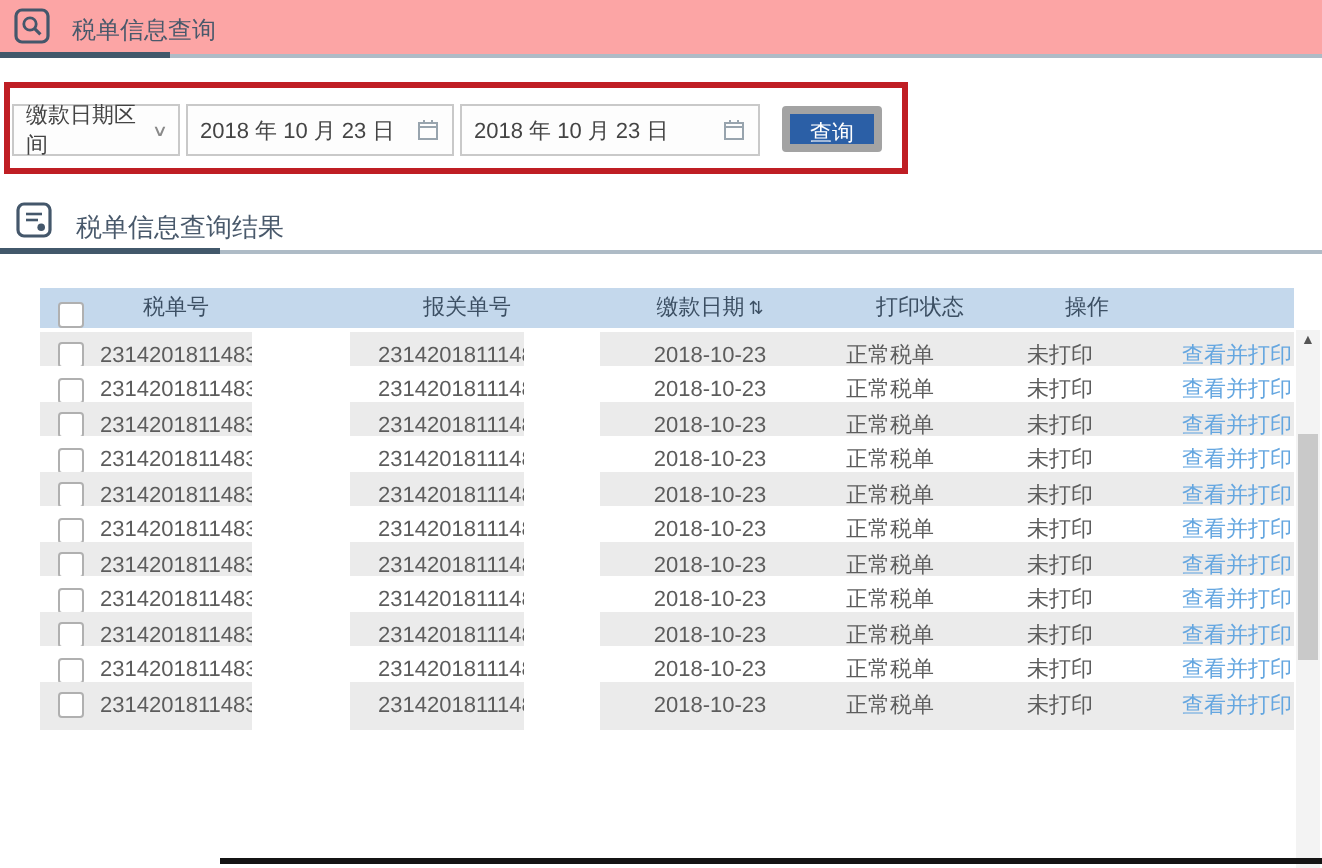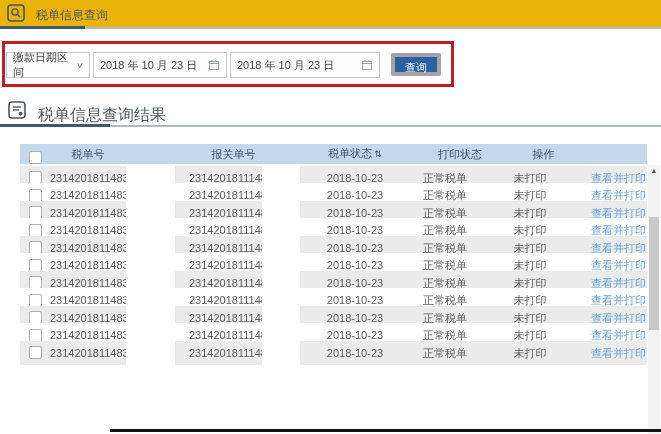--- a/index.html
+++ b/index.html
@@ -3,21 +3,21 @@
 <meta charset="utf-8">
 <style>
   * { box-sizing: border-box; margin: 0; padding: 0; }
   html, body { width: 661px; height: 434px; }
   body {
     position: relative; overflow: hidden; background: #fff;
     font-family: "Liberation Sans", "DejaVu Sans", sans-serif;
     color: #5c5c5c;
   }
   
-  .titlebar { position: absolute; top: 0; left: 0; width: 661px; height: 28px; background: #eab308; }
+  .titlebar { position: absolute; top: 0; left: 0; width: 661px; height: 28px; background: #fca5a5; }
   .titlebar .hicon { position: absolute; left: 7px; top: 4px; width: 18px; height: 18px; }
   .titlebar .htitle { position: absolute; left: 36px; top: 7px; font-size: 12px; color: #49596b; }
   .divider-light { position: absolute; left: 0; width: 661px; height: 2px; background: #aebbc6; }
   .divider-dark { position: absolute; left: 0; height: 3px; background: #42586b; }
   .d1-light { top: 27px; } .d1-dark { top: 26px; width: 85px; }
   .d2-light { top: 125px; } .d2-dark { top: 124px; width: 110px; }
   
   .highlight-box { position: absolute; left: 2px; top: 41px; width: 452px; height: 46px;
     border: 3px solid var(--accent-red, #bf1e24); background: transparent; pointer-events: none; }
   
@@ -26,21 +26,21 @@
     align-items: center; justify-content: space-between; padding: 0 6px; font-size: 11px; color: #444; }
   .field-select { width: 84px; }
   .field-date1 { width: 134px; margin-left: 3px; }
   .field-date2 { width: 150px; margin-left: 3px; }
   .caret { font-size: 8px; color: #8a8a8a; transform: scaleX(1.4); }
   .btn-query { width: 50px; height: 23px; margin-left: 11px; margin-top: 1px;
     background: var(--button-blue, #2b5fa6); border: 4px solid #a3a3a3; border-radius: 2px;
     color: #fff; font-size: 11px; text-align: center; line-height: 21px; cursor: pointer; }
   
   .result-header .hicon { position: absolute; left: 8px; top: 101px; width: 18px; height: 18px; }
-  .result-header .htitle { position: absolute; left: 38px; top: 105px; font-size: 16px; color: #49596b; }
+  .result-header .htitle { position: absolute; left: 38px; top: 105px; font-size: 13px; color: #49596b; }
   
   .table { position: absolute; left: 20px; top: 144px; width: 627px; }
   .thead { display: flex; height: 20px; line-height: 20px; background: var(--header-blue, #c4d8ec);
     font-size: 11px; color: #3c4f63; align-items: flex-end; }
   .tbody { display: flex; flex-direction: column; row-gap: 1.5px; padding-top: 1.5px; }
   .trow { display: flex; height: 16px; line-height: 24px; font-size: 11px; color: #5c5c5c; }
   .seg { display: flex; height: 24px; background: #fff; }
   .trow:nth-child(odd) .seg { background: var(--row-gray, #ebebeb); }
   .gap { height: 24px; background: transparent; }
   .gap1, .sp1 { width: 49px; } .gap2, .sp2 { width: 38px; }
@@ -131,21 +131,21 @@
 
 <div class="table">
   <div class="thead">
     <div class="cell c-check">
       <span class="checkbox"></span>
     </div>
     <div class="cell c-tax">税单号</div>
     <div class="sp1"></div>
     <div class="cell c-decl">报关单号</div>
     <div class="sp2"></div>
-    <div class="cell c-date"><span>税单状态</span><span class="sort-icon">⇅</span></div>
+    <div class="cell c-date"><span>缴款日期</span><span class="sort-icon">⇅</span></div>
     <div class="cell c-print">打印状态</div>
     <div class="cell c-action">操作</div>
   </div>
   <div class="tbody">
   <div class="trow">
     <div class="seg seg-a">
       <div class="cell c-check">
         <span class="checkbox"></span>
       </div>
       <div class="cell c-tax">2314201811483</div>

